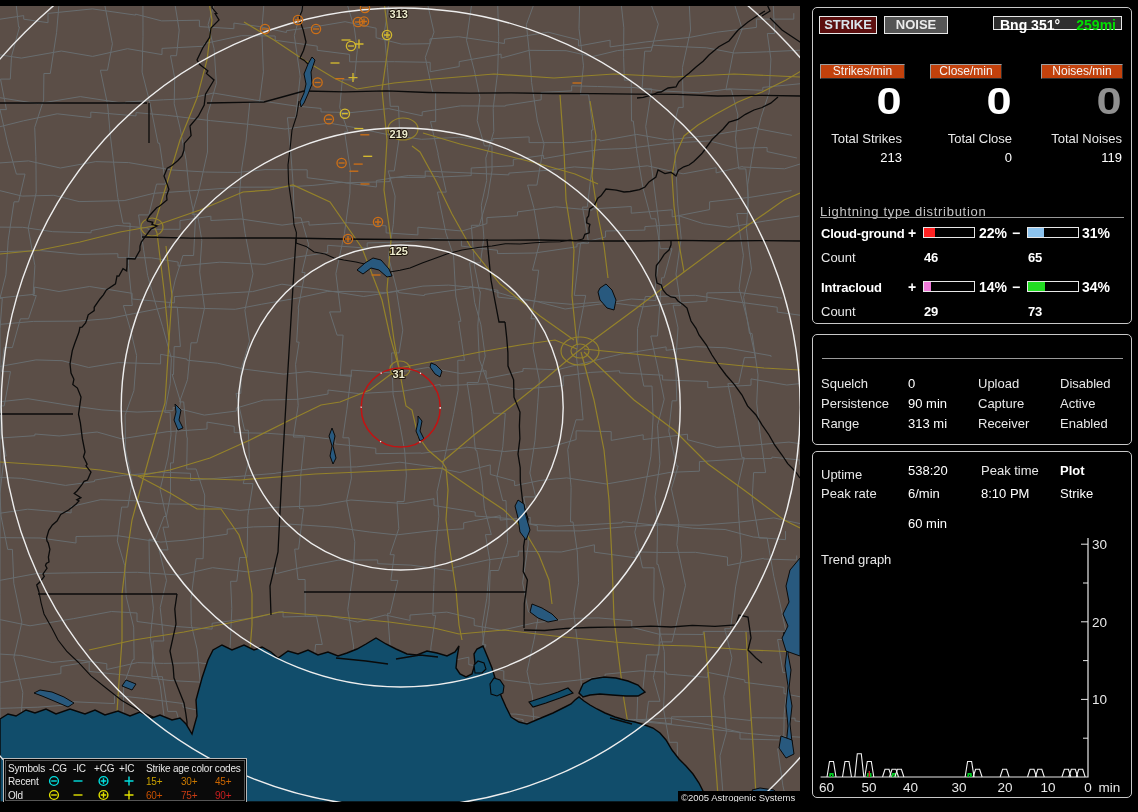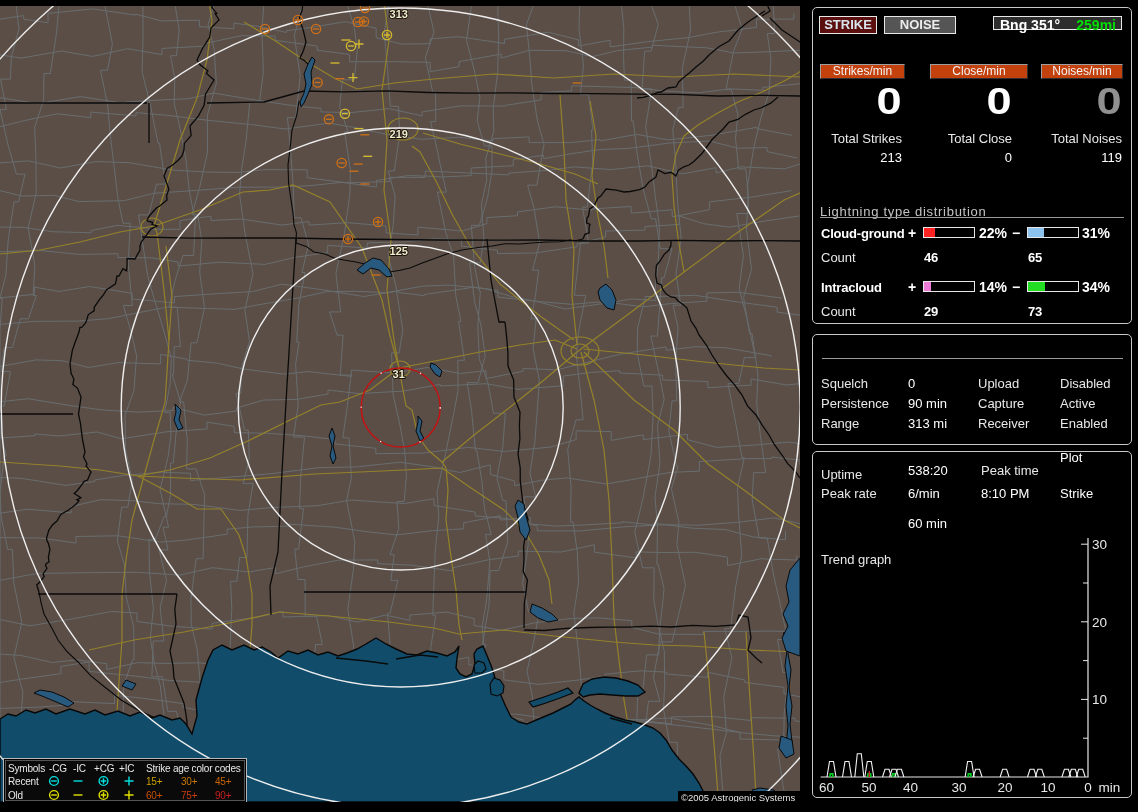--- a/index.html
+++ b/index.html
@@ -279,28 +279,28 @@
 <div class="legtxt" style="left:146px;top:784px;color:#c85000;">60+</div>
 <div class="legtxt" style="left:181px;top:784px;color:#c83c14;">75+</div>
 <div class="legtxt" style="left:215px;top:784px;color:#c81e1e;">90+</div>
 
 <div class="abs" style="left:678px;top:785px;width:122px;height:11px;background:#000;"></div>
 <div class="abs" style="left:681px;top:786px;font-size:9.5px;color:#e8e8e8;white-space:nowrap;">©2005 Astrogenic Systems</div>
 </div>
 
 <div class="panel" style="left:812px;top:7px;width:320px;height:317px;"></div>
 <div class="btn3d" style="left:819px;top:15.5px;width:58px;height:18px;background:#5c0f0f;color:#d9e5ec;font-size:13px;line-height:16px;">STRIKE</div>
-<div class="btn3d" style="left:884px;top:15.5px;width:72px;height:18px;background:#555;color:#ececec;font-size:13px;line-height:16px;">NOISE</div>
+<div class="btn3d" style="left:884px;top:15.5px;width:64px;height:18px;background:#555;color:#ececec;font-size:13px;line-height:16px;">NOISE</div>
 <div class="btn3d" style="left:993px;top:15.5px;width:129px;height:14px;background:#2e2e2e;font-size:14px;line-height:16px;text-align:left;">
   <span style="position:absolute;left:6px;top:0;color:#fff;">Bng 351°</span>
       <span style="position:absolute;right:5px;top:0;color:#00dd00;">259mi</span>
     </div>
 
 <div class="hdr" style="left:820px;top:64px;width:85px;">Strikes/min</div>
-<div class="hdr" style="left:930px;top:64px;width:98px;">Close/min</div>
+<div class="hdr" style="left:930px;top:64px;width:72px;">Close/min</div>
 <div class="hdr" style="left:1041px;top:64px;width:82px;">Noises/min</div>
 <div class="bigz" style="right:236px;top:83px;">0</div>
 <div class="bigz" style="right:126px;top:83px;">0</div>
 <div class="bigz" style="right:16px;top:83px;color:#909090;">0</div>
 <div class="lbl" style="right:236px;top:131px;">Total Strikes</div>
 <div class="lbl" style="right:126px;top:131px;">Total Close</div>
 <div class="lbl gy" style="right:16px;top:131px;">Total Noises</div>
 <div class="num" style="right:236px;top:150px;">213</div>
 <div class="num" style="right:126px;top:150px;">0</div>
 <div class="num" style="right:16px;top:150px;">119</div>
@@ -350,21 +350,21 @@
     <div class="lbl gn" style="left:1060px;top:396px;">Active</div>
 <div class="lbl" style="left:821px;top:416px;">Range</div>
     <div class="num" style="left:908px;top:416px;">313 mi</div>
 <div class="lbl" style="left:978px;top:416px;">Receiver</div>
     <div class="lbl gn" style="left:1060px;top:416px;">Enabled</div>
 
 <div class="panel" style="left:812px;top:451px;width:320px;height:347px;"></div>
 <div class="lbl" style="left:821px;top:467px;">Uptime</div>
     <div class="num" style="left:908px;top:463px;">538:20</div>
 <div class="lbl" style="left:981px;top:463px;">Peak time</div>
-    <div class="num" style="left:1060px;top:450px;">Plot</div>
+    <div class="num" style="left:1060px;top:463px;font-weight:bold;">Plot</div>
 <div class="lbl" style="left:821px;top:486px;">Peak rate</div>
     <div class="num" style="left:908px;top:486px;">6/min</div>
 <div class="num" style="left:981px;top:486px;">8:10 PM</div>
     <div class="num" style="left:1060px;top:486px;">Strike</div>
 <div class="lbl" style="left:821px;top:516px;margin-top:36px;">Trend graph</div>
     <div class="num" style="left:908px;top:516px;">60 min</div>
 <svg width="318" height="346" viewBox="0 0 318 346" style="position:absolute;left:813px;top:452px">
 <path d="M7.600000000000023,325.0 H275 V86" stroke="#e8e8e8" stroke-width="1.2" fill="none"></path>
 <path d="M270,286.20000000000005 h5" stroke="#e8e8e8" stroke-width="1"></path>
 <path d="M268,247.39999999999998 h7" stroke="#e8e8e8" stroke-width="1"></path>

